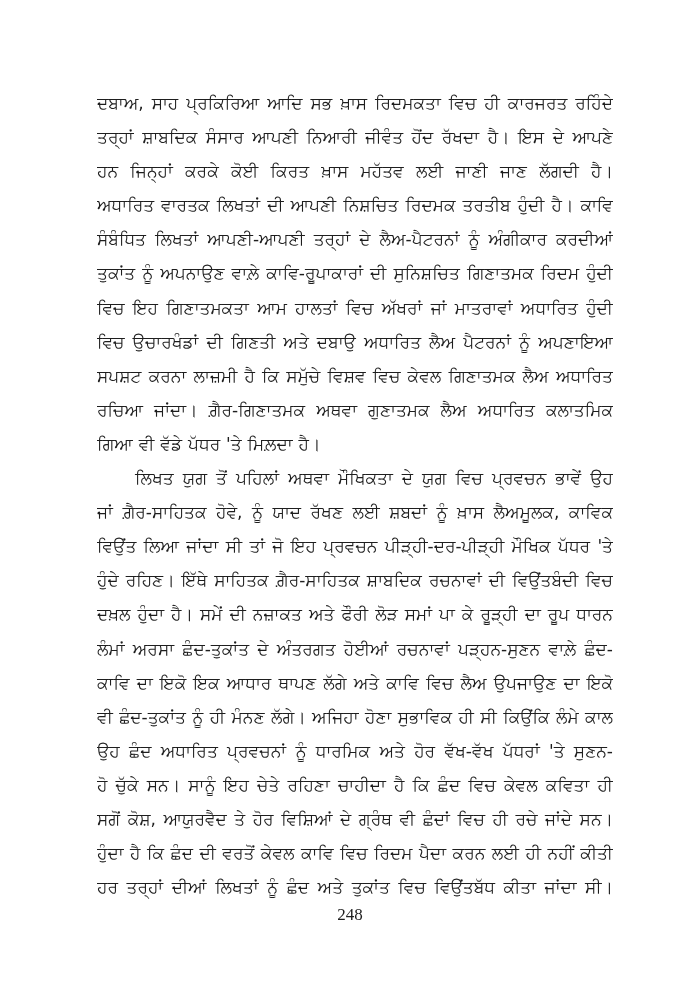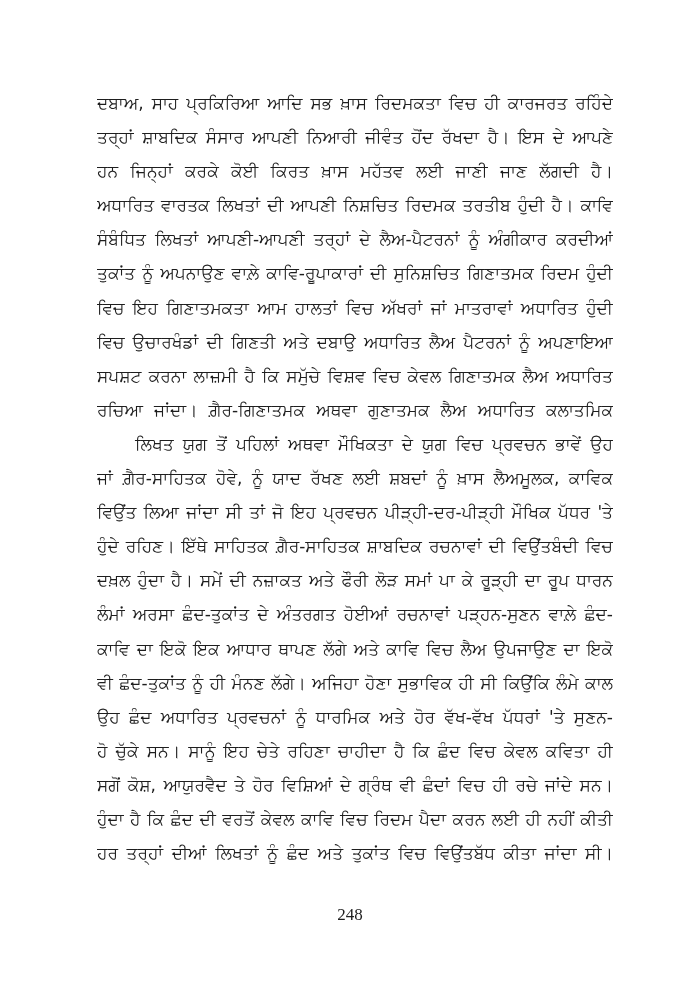--- a/index.html
+++ b/index.html
@@ -58,20 +58,21 @@
       <div class="line">ਦਬਾਅ, ਸਾਹ ਪ੍ਰਕਿਰਿਆ ਆਦਿ ਸਭ ਖ਼ਾਸ ਰਿਦਮਕਤਾ ਵਿਚ ਹੀ ਕਾਰਜਰਤ ਰਹਿੰਦੇ ਹਨ। ਠੀਕ ਇਸੇ</div>
       <div class="line">ਤਰ੍ਹਾਂ ਸ਼ਾਬਦਿਕ ਸੰਸਾਰ ਆਪਣੀ ਨਿਆਰੀ ਜੀਵੰਤ ਹੋਂਦ ਰੱਖਦਾ ਹੈ। ਇਸ ਦੇ ਆਪਣੇ ਰਿਦਮਕ ਨੇਮ ਹੁੰਦੇ</div>
       <div class="line">ਹਨ ਜਿਨ੍ਹਾਂ ਕਰਕੇ ਕੋਈ ਕਿਰਤ ਖ਼ਾਸ ਮਹੱਤਵ ਲਈ ਜਾਣੀ ਜਾਣ ਲੱਗਦੀ ਹੈ। ਵਿਆਕਰਨਿਕ ਨੇਮਾਂ</div>
       <div class="line">ਅਧਾਰਿਤ ਵਾਰਤਕ ਲਿਖਤਾਂ ਦੀ ਆਪਣੀ ਨਿਸ਼ਚਿਤ ਰਿਦਮਕ ਤਰਤੀਬ ਹੁੰਦੀ ਹੈ। ਕਾਵਿ ਕਲਾ ਨਾਲ਼</div>
       <div class="line">ਸੰਬੰਧਿਤ ਲਿਖਤਾਂ ਆਪਣੀ-ਆਪਣੀ ਤਰ੍ਹਾਂ ਦੇ ਲੈਅ-ਪੈਟਰਨਾਂ ਨੂੰ ਅੰਗੀਕਾਰ ਕਰਦੀਆਂ ਹਨ। ਜਿਵੇਂ ਛੰਦ</div>
       <div class="line">ਤੁਕਾਂਤ ਨੂੰ ਅਪਨਾਉਣ ਵਾਲ਼ੇ ਕਾਵਿ-ਰੂਪਾਕਾਰਾਂ ਦੀ ਸੁਨਿਸ਼ਚਿਤ ਗਿਣਾਤਮਕ ਰਿਦਮ ਹੁੰਦੀ ਹੈ। ਪੰਜਾਬੀ</div>
       <div class="line">ਵਿਚ ਇਹ ਗਿਣਾਤਮਕਤਾ ਆਮ ਹਾਲਤਾਂ ਵਿਚ ਅੱਖਰਾਂ ਜਾਂ ਮਾਤਰਾਵਾਂ ਅਧਾਰਿਤ ਹੁੰਦੀ ਹੈ। ਅੰਗਰੇਜ਼ੀ</div>
       <div class="line">ਵਿਚ ਉਚਾਰਖੰਡਾਂ ਦੀ ਗਿਣਤੀ ਅਤੇ ਦਬਾਉ ਅਧਾਰਿਤ ਲੈਅ ਪੈਟਰਨਾਂ ਨੂੰ ਅਪਣਾਇਆ ਜਾਂਦਾ ਹੈ। ਇਹ</div>
       <div class="line">ਸਪਸ਼ਟ ਕਰਨਾ ਲਾਜ਼ਮੀ ਹੈ ਕਿ ਸਮੁੱਚੇ ਵਿਸ਼ਵ ਵਿਚ ਕੇਵਲ ਗਿਣਾਤਮਕ ਲੈਅ ਅਧਾਰਿਤ ਕਾਵਿ ਹੀ ਨਹੀਂ</div>
       <div class="line">ਰਚਿਆ ਜਾਂਦਾ। ਗ਼ੈਰ-ਗਿਣਾਤਮਕ ਅਥਵਾ ਗੁਣਾਤਮਕ ਲੈਅ ਅਧਾਰਿਤ ਕਲਾਤਮਿਕ ਕਾਵਿ ਰਚਿਆ</div>
+      <div class="line para-end">ਗਿਆ ਵੀ ਵੱਡੇ ਪੱਧਰ 'ਤੇ ਮਿਲ਼ਦਾ ਹੈ।</div>
     </div>
 
     <div class="para">
       <div class="line first-indent">ਲਿਖਤ ਯੁਗ ਤੋਂ ਪਹਿਲਾਂ ਅਥਵਾ ਮੌਖਿਕਤਾ ਦੇ ਯੁਗ ਵਿਚ ਪ੍ਰਵਚਨ ਭਾਵੇਂ ਉਹ ਸਾਹਿਤਕ ਹੋਵੇ</div>
       <div class="line">ਜਾਂ ਗ਼ੈਰ-ਸਾਹਿਤਕ ਹੋਵੇ, ਨੂੰ ਯਾਦ ਰੱਖਣ ਲਈ ਸ਼ਬਦਾਂ ਨੂੰ ਖ਼ਾਸ ਲੈਅਮੂਲਕ, ਕਾਵਿਕ ਤਰਤੀਬ ਵਿਚ</div>
       <div class="line">ਵਿਉਂਤ ਲਿਆ ਜਾਂਦਾ ਸੀ ਤਾਂ ਜੋ ਇਹ ਪ੍ਰਵਚਨ ਪੀੜ੍ਹੀ-ਦਰ-ਪੀੜ੍ਹੀ ਮੌਖਿਕ ਪੱਧਰ 'ਤੇ ਸੌਖਿਆਂ ਪ੍ਰਸਾਰਿਤ</div>
       <div class="line">ਹੁੰਦੇ ਰਹਿਣ। ਇੱਥੇ ਸਾਹਿਤਕ ਗ਼ੈਰ-ਸਾਹਿਤਕ ਸ਼ਾਬਦਿਕ ਰਚਨਾਵਾਂ ਦੀ ਵਿਉਂਤਬੰਦੀ ਵਿਚ ਛੰਦ ਦਾ</div>
       <div class="line">ਦਖ਼ਲ ਹੁੰਦਾ ਹੈ। ਸਮੇਂ ਦੀ ਨਜ਼ਾਕਤ ਅਤੇ ਫੌਰੀ ਲੋੜ ਸਮਾਂ ਪਾ ਕੇ ਰੂੜ੍ਹੀ ਦਾ ਰੂਪ ਧਾਰਨ ਕਰ ਗਈ। ਕਾਫ਼ੀ</div>
       <div class="line">ਲੰਮਾਂ ਅਰਸਾ ਛੰਦ-ਤੁਕਾਂਤ ਦੇ ਅੰਤਰਗਤ ਹੋਈਆਂ ਰਚਨਾਵਾਂ ਪੜ੍ਹਨ-ਸੁਣਨ ਵਾਲ਼ੇ ਛੰਦ-ਤੁਕਾਂਤ ਨੂੰ ਹੀ</div>
       <div class="line">ਕਾਵਿ ਦਾ ਇਕੋ ਇਕ ਆਧਾਰ ਥਾਪਣ ਲੱਗੇ ਅਤੇ ਕਾਵਿ ਵਿਚ ਲੈਅ ਉਪਜਾਉਣ ਦਾ ਇਕੋ ਇਕ ਵਸੀਲਾ</div>

